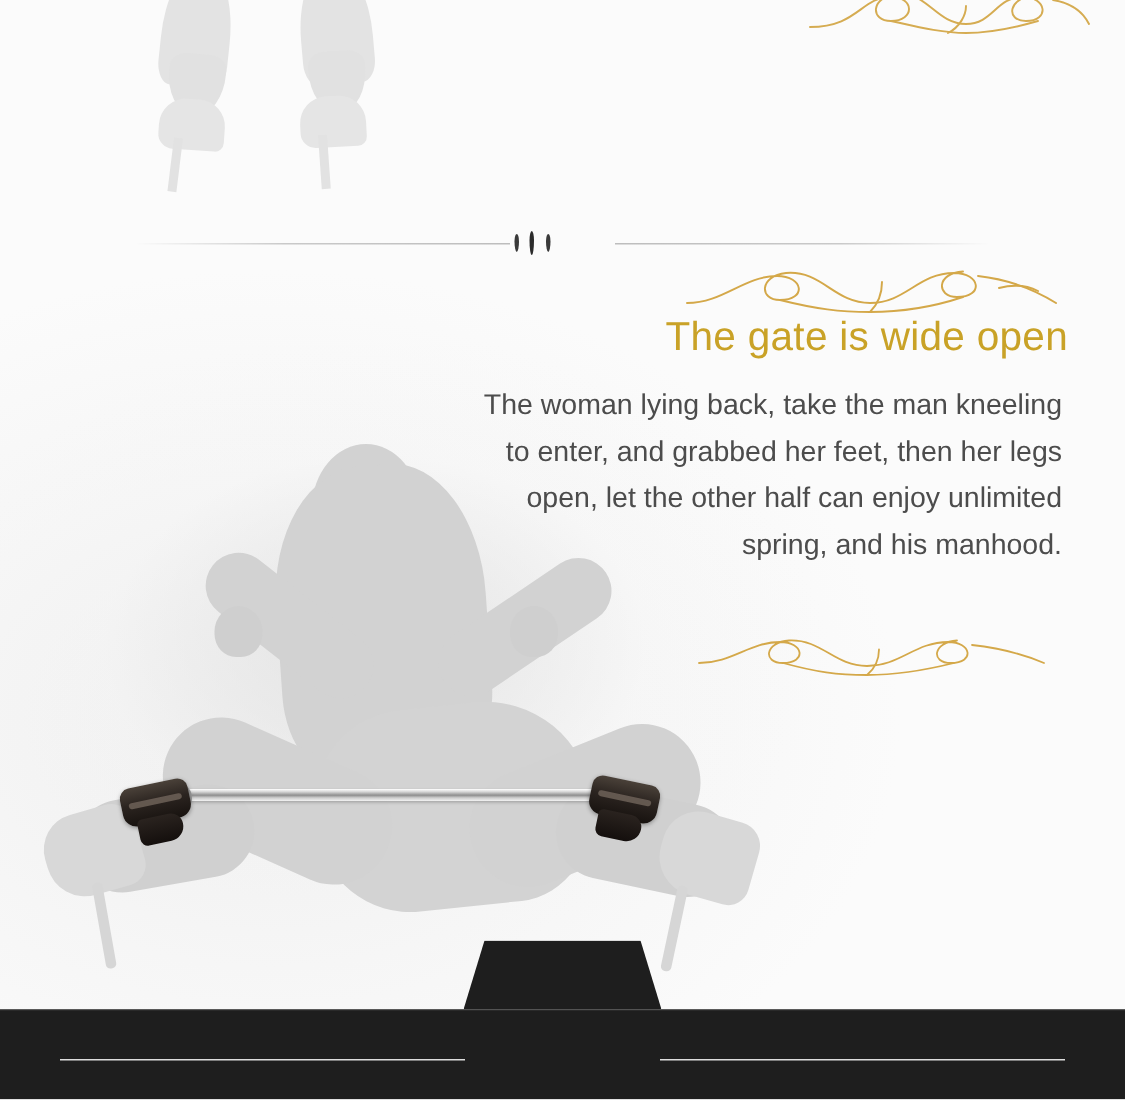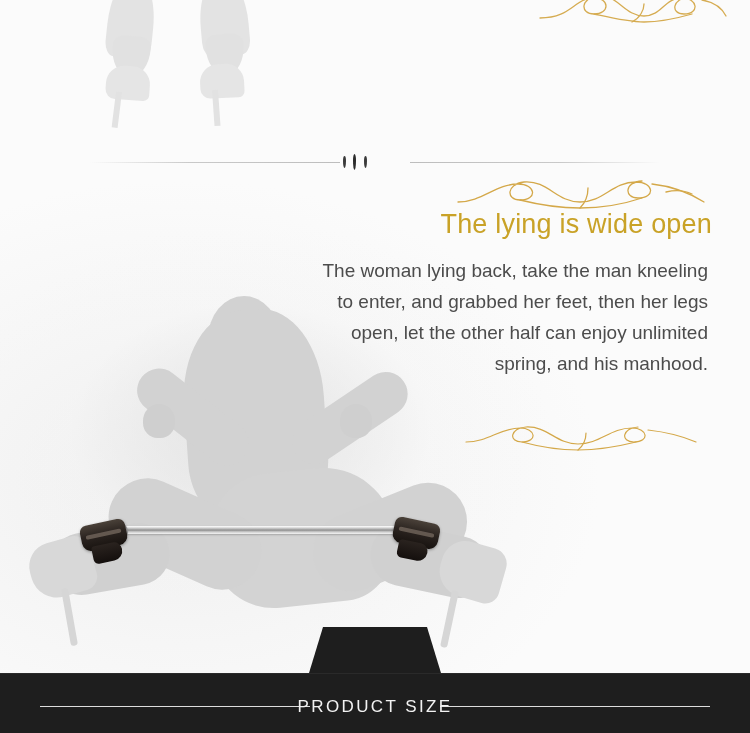--- a/index.html
+++ b/index.html
@@ -339,21 +339,21 @@
         <path d="M6 30 C 30 30, 44 12, 66 12 C 84 12, 86 28, 68 28 C 54 28, 54 12, 72 10 C 96 8, 104 30, 128 30 C 152 30, 160 10, 184 10 C 202 10, 204 26, 186 26 C 172 26, 172 10, 190 9"></path>
         <path d="M68 28 C 92 34, 108 36, 128 36 C 150 36, 172 32, 190 26"></path>
         <path d="M128 36 C 134 30, 136 22, 136 16"></path>
         <path d="M200 12 C 218 14, 236 20, 252 30"></path>
         <path d="M214 20 C 222 18, 232 18, 240 22"></path>
       </g>
     </svg>
   </div>
 
   <div class="text-block">
-    <h2 class="headline">The lying is wide open</h2>
+    <h2 class="headline">The gate is wide open</h2>
     <p class="body-copy">The woman lying back, take the man kneeling to enter, and grabbed her feet, then her legs open, let the other half can enjoy unlimited spring, and his manhood.</p>
   </div>
 
   <div class="flourish fl-bottom">
     <svg viewBox="0 0 260 42" width="260" height="42" aria-hidden="true">
       <g fill="none" stroke="#d4a849" stroke-width="1.2" stroke-linecap="round">
         <path d="M14 24 C 36 24, 48 10, 68 10 C 84 10, 86 24, 70 24 C 56 24, 58 10, 74 9 C 96 8, 104 26, 126 26 C 148 26, 158 10, 180 10 C 196 10, 198 24, 182 24 C 168 24, 170 10, 186 9"></path>
         <path d="M70 24 C 92 30, 106 32, 126 32 C 148 32, 168 28, 184 24"></path>
         <path d="M126 32 C 132 27, 134 20, 134 15"></path>
         <path d="M196 12 C 214 14, 230 18, 244 24"></path>
@@ -392,16 +392,15 @@
   <div class="cuff c-right">
     <div class="strap"></div>
     <div class="tail"></div>
   </div>
 
   <div class="band-tab"></div>
   <div class="bottom-band">
     <div class="band-rule"></div>
     <div class="band-line bl-left"></div>
     <div class="band-line bl-right"></div>
-    <div class="product-size">PRODUCT SIZE</div>
   </div>
 
 </div>
 
 </body></html>

